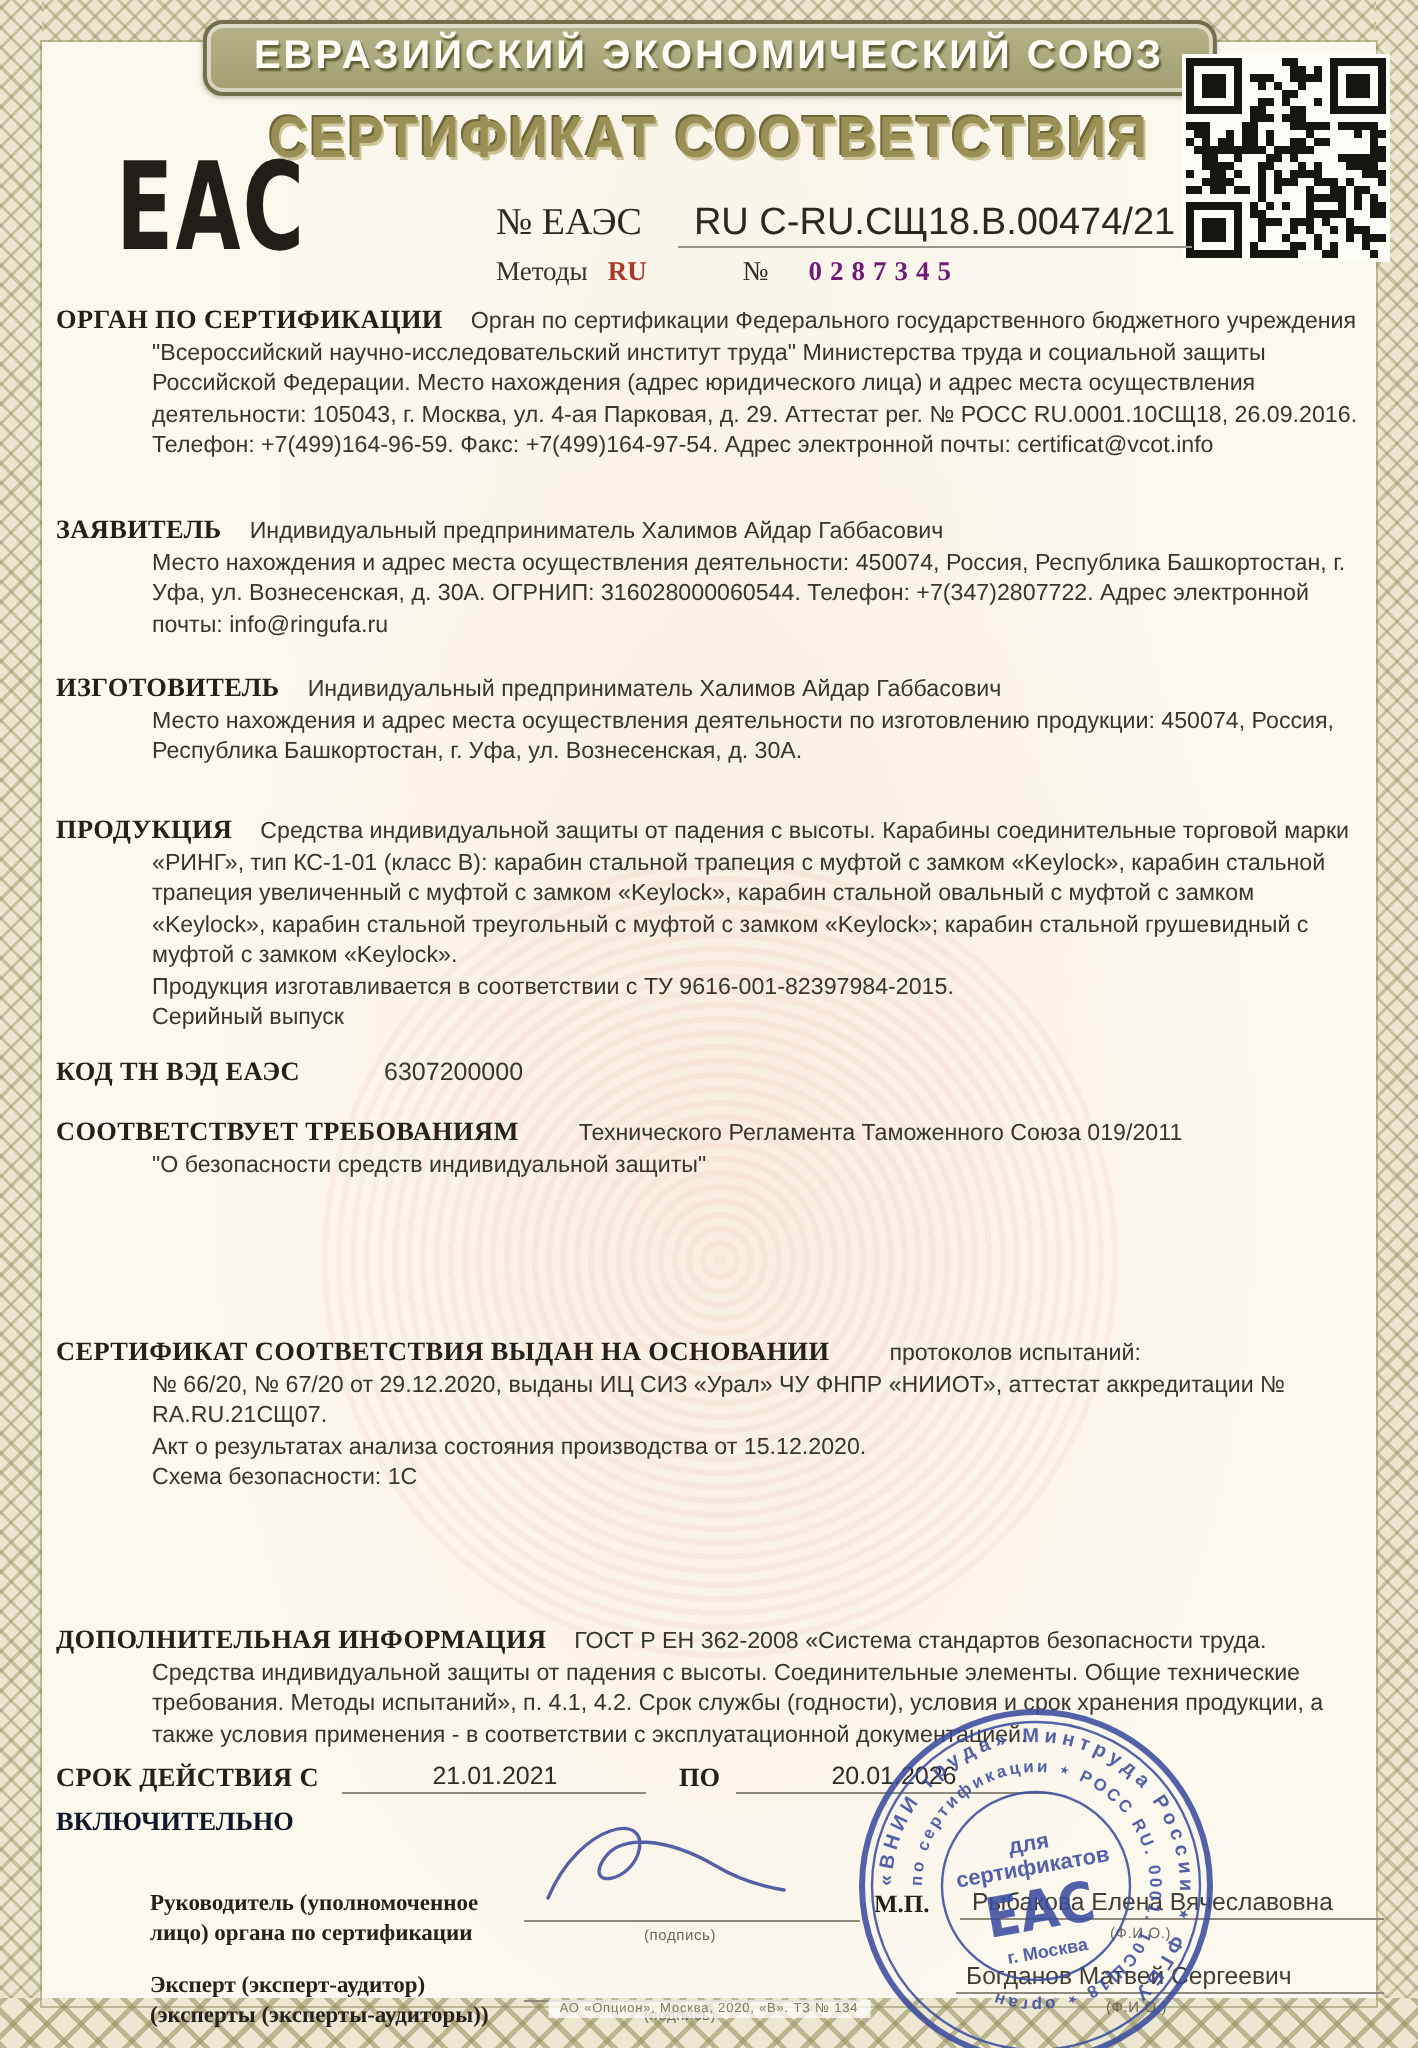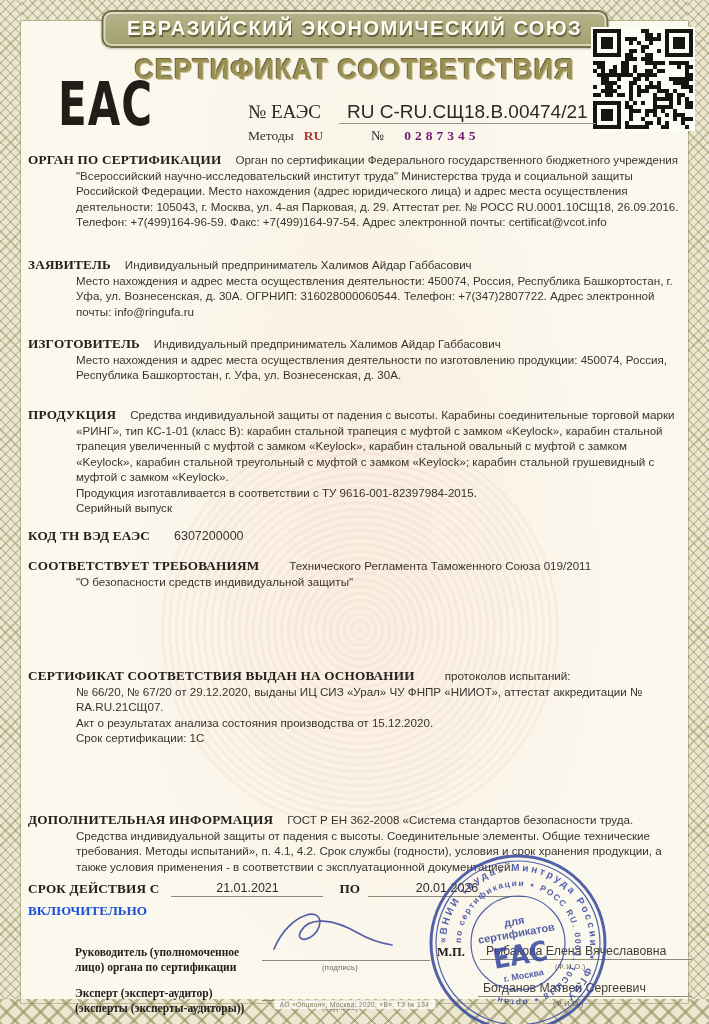--- a/index.html
+++ b/index.html
@@ -56,33 +56,33 @@
   .ser-row .ru{color:#a93a2a; font-weight:bold; margin-left:10px;}
   .ser-row .nsign{margin-left:48px; color:#2c2922;}
   .ser-row .digits{color:#701a75; font-weight:bold; letter-spacing:4px; margin-left:20px;}
 
   
   .sec{position:absolute; left:28px; right:30px; padding-left:48px; text-indent:-48px;
     font-size:11.6px; line-height:15.5px; color:#38352d;}
   .lbl{font-family:"Liberation Serif", serif; font-weight:bold; font-size:13.2px;
     color:#24211b; margin-right:14px; letter-spacing:.2px;}
   .blk{display:block; text-indent:0;}
-  .kodval{margin-left:10px; font-size:12.5px;}
+  .kodval{margin-left:28px; font-size:12.5px;}
   .gapval{margin-left:16px;}
 
   
   .srok{position:absolute; left:28px; top:881px; font-size:11.6px; white-space:nowrap;}
   .srok .lbl{margin-right:6px;}
   .dateline{display:inline-block; border-bottom:1px solid #8f897c; text-align:center;
     font-size:12.5px; color:#2f2c26; padding-bottom:1px; vertical-align:bottom;}
   .d1{width:152px; margin-left:6px;}
   .d2{width:158px; margin-left:8px;}
   .po{font-family:"Liberation Serif", serif; font-weight:bold; font-size:13.2px; color:#24211b; margin-left:16px;}
   .incl{position:absolute; left:28px; top:903px;
-    font-family:"Liberation Serif", serif; font-weight:bold; font-size:13.2px; color:#1d4ed8;}
+    font-family:"Liberation Serif", serif; font-weight:bold; font-size:13.2px; color:#0f172a;}
 
   .siglabel{position:absolute; font-family:"Liberation Serif", serif; font-weight:bold;
     font-size:11.5px; line-height:15px; color:#24211b;}
   .sl1{left:75px; top:945px; width:196px;}
   .sl2{left:75px; top:986px; width:178px;}
   .sline{position:absolute; border-bottom:1px solid #8f897c; height:0;}
   .pl1{left:262px; top:960px; width:168px;}
   .pl2{left:262px; top:1000px; width:168px;}
   .nl1{left:480px; top:959px; width:212px;}
   .nl2{left:478px; top:996px; width:214px;}
@@ -372,21 +372,21 @@
 
   <div class="sec" style="top:558px">
     <span class="lbl">СООТВЕТСТВУЕТ ТРЕБОВАНИЯМ</span><span class="gapval">Технического Регламента Таможенного Союза 019/2011</span>
     <span class="blk">"О безопасности средств индивидуальной защиты"</span>
   </div>
 
   <div class="sec" style="top:668px">
     <span class="lbl">СЕРТИФИКАТ СООТВЕТСТВИЯ ВЫДАН НА ОСНОВАНИИ</span><span class="gapval">протоколов испытаний:</span>
     <span class="blk">№ 66/20, № 67/20 от 29.12.2020, выданы ИЦ СИЗ «Урал» ЧУ ФНПР «НИИОТ», аттестат аккредитации № RA.RU.21СЩ07.</span>
     <span class="blk">Акт о результатах анализа состояния производства от 15.12.2020.</span>
-    <span class="blk">Срок сертификации: 1С</span>
+    <span class="blk">Схема безопасности: 1С</span>
   </div>
 
   <div class="sec" style="top:812px">
     <span class="lbl">ДОПОЛНИТЕЛЬНАЯ ИНФОРМАЦИЯ</span><span>ГОСТ Р ЕН 362-2008 «Система стандартов безопасности труда. Средства индивидуальной защиты от падения с высоты. Соединительные элементы. Общие технические требования. Методы испытаний», п. 4.1, 4.2. Срок службы (годности), условия и срок хранения продукции, а также условия применения - в соответствии с эксплуатационной документацией.</span>
   </div>
 
   <div class="srok">
     <span class="lbl">СРОК ДЕЙСТВИЯ С</span><span class="dateline d1">21.01.2021</span><span class="po">ПО</span><span class="dateline d2">20.01.2026</span>
   </div>
   <div class="incl">ВКЛЮЧИТЕЛЬНО</div>

